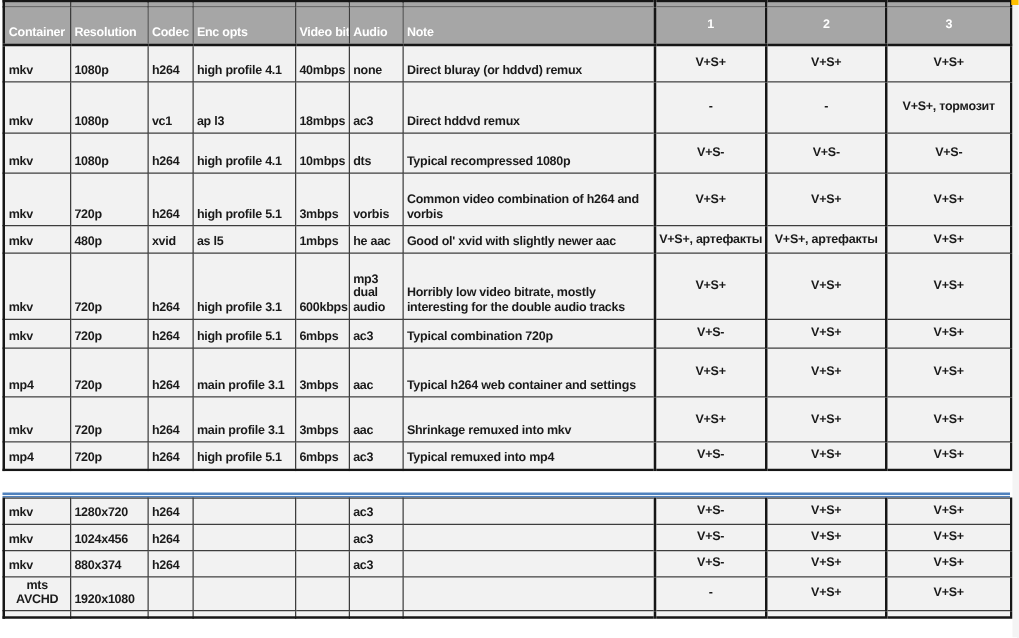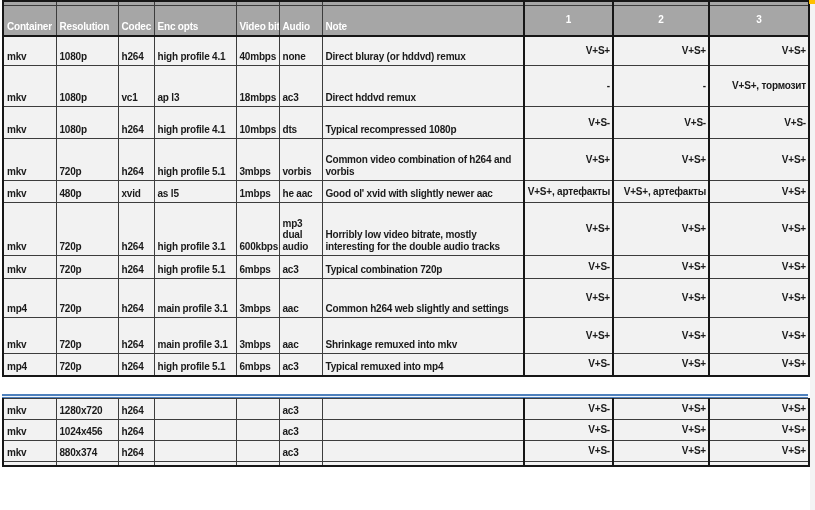--- a/index.html
+++ b/index.html
@@ -14,21 +14,21 @@
   table.grid{border-collapse:collapse;table-layout:fixed;margin-left:2px;
              border:2px solid var(--thick);width:806px;}
   table.grid.section2{border-top:none;}
 
   td{border:1px solid var(--border);background:var(--row-bg);color:var(--cell-text);
      font-size:10px;font-weight:bold;letter-spacing:-0.2px;line-height:1.18;
      padding:1px 3px 2px 3px;overflow:hidden;vertical-align:bottom;text-align:left;}
 
   td.col0,td.col1,td.col2,td.col3,td.col4{white-space:nowrap;}
   td.col7,td.col8,td.col9{border-left:2px solid var(--thick);
-     text-align:right;vertical-align:middle;padding:1px 2px;}
+     text-align:center;vertical-align:middle;padding:1px 2px;}
   td.col9{border-right:2px solid var(--thick);}
 
   tr.strip-row td{background:var(--header-bg);padding:0;height:3px;}
   tr.header-row td{background:var(--header-bg);color:var(--header-text);
      border-bottom:2px solid var(--thick);font-size:10px;}
   tr.header-row td.col7,tr.header-row td.col8,tr.header-row td.col9{
      text-align:center;vertical-align:middle;}
 
   td.multiline-center{white-space:pre-line;text-align:center;vertical-align:middle;}
   tr.partial-row td{padding:0;}
@@ -167,21 +167,21 @@
           <td class="col8">V+S+</td>
           <td class="col9">V+S+</td>
         </tr>
         <tr class="data-row" style="height: 39px;">
           <td class="col0">mp4</td>
           <td class="col1">720p</td>
           <td class="col2">h264</td>
           <td class="col3">main profile 3.1</td>
           <td class="col4">3mbps</td>
           <td class="col5">aac</td>
-          <td class="col6">Common h264 web slightly and settings</td>
+          <td class="col6">Typical h264 web container and settings</td>
           <td class="col7">V+S+</td>
           <td class="col8">V+S+</td>
           <td class="col9">V+S+</td>
         </tr>
         <tr class="data-row" style="height: 36px;">
           <td class="col0">mkv</td>
           <td class="col1">720p</td>
           <td class="col2">h264</td>
           <td class="col3">main profile 3.1</td>
           <td class="col4">3mbps</td>
@@ -252,20 +252,33 @@
           <td class="col1">880x374</td>
           <td class="col2">h264</td>
           <td class="col3"></td>
           <td class="col4"></td>
           <td class="col5">ac3</td>
           <td class="col6"></td>
           <td class="col7">V+S-</td>
           <td class="col8">V+S+</td>
           <td class="col9">V+S+</td>
         </tr>
+        <tr class="data-row" style="height: 25px;">
+          <td class="col0 multiline-center">mts
+AVCHD</td>
+          <td class="col1">1920x1080</td>
+          <td class="col2"></td>
+          <td class="col3"></td>
+          <td class="col4"></td>
+          <td class="col5"></td>
+          <td class="col6"></td>
+          <td class="col7">-</td>
+          <td class="col8">V+S+</td>
+          <td class="col9">V+S+</td>
+        </tr>
         <tr class="partial-row" style="height: 5px;">
           <td class="col0"></td>
           <td class="col1"></td>
           <td class="col2"></td>
           <td class="col3"></td>
           <td class="col4"></td>
           <td class="col5"></td>
           <td class="col6"></td>
           <td class="col7"></td>
           <td class="col8"></td>

